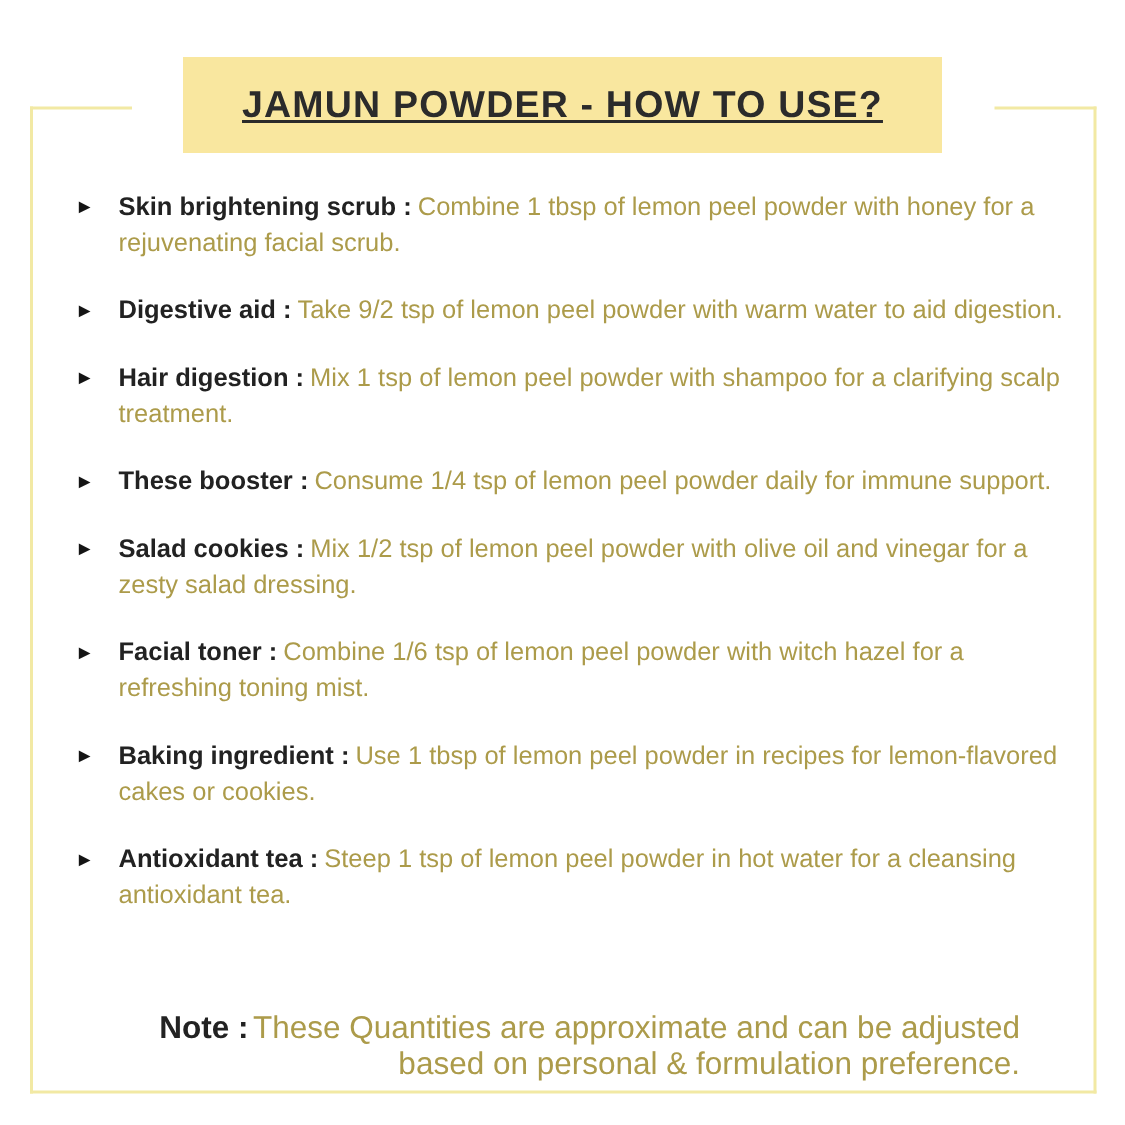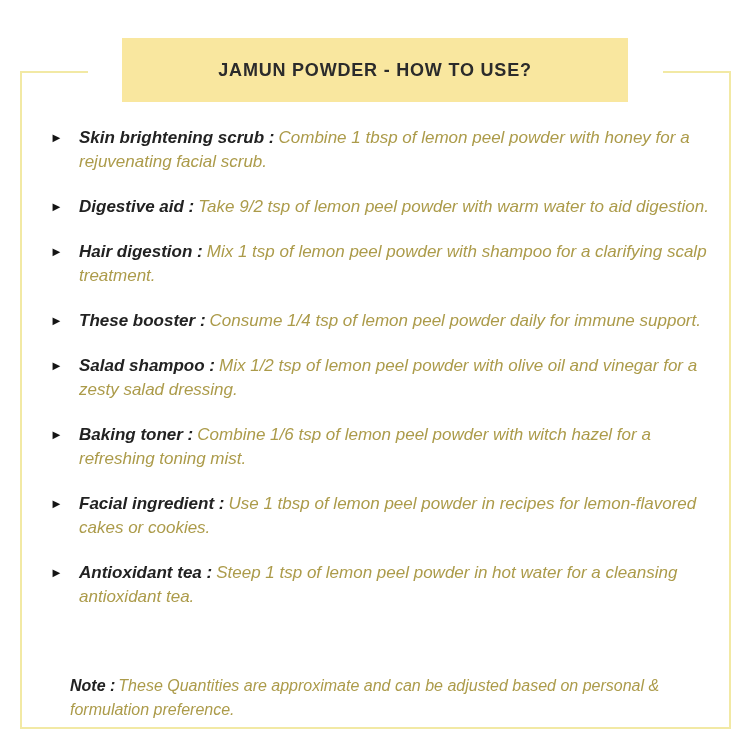--- a/index.html
+++ b/index.html
@@ -21,24 +21,25 @@
 
   
   .banner {
     position: absolute;
     left: 122px; top: 38px;
     width: 506px; height: 64px;
     background: var(--banner-bg, #F9E79F);
     display: flex; align-items: center; justify-content: center;
   }
   .banner h1 {
-    font-size: 18px;
+    font-size: 25px;
     font-weight: bold;
     letter-spacing: 0.8px;
     color: var(--heading-text, #2B2B2B);
+    text-decoration: underline;
   }
 
   
   .use-list {
     position: absolute;
     left: 50px; top: 126px;
     width: 660px;
     list-style: none;
   }
   .use-item {
@@ -47,37 +48,36 @@
     margin-bottom: 21px;
     font-size: 17px;
     line-height: 24px;
   }
   .arrow {
     flex: 0 0 16px;
     font-size: 13px;
     line-height: 24px;
     color: #141414;
   }
-  .item-text { width: 630px; font-style: italic; }
+  .item-text { width: 630px; }
   .label {
     font-weight: bold;
     color: var(--label-text, #222222);
     margin-right: 4px;
   }
   .desc { color: var(--body-text, #AC9B4A); }
 
   
   .note {
     position: absolute;
     left: 70px; top: 674px;
     width: 610px;
-    text-align: left;
-    font-size: 16px;
+    text-align: right;
+    font-size: 21px;
     line-height: 24px;
-    font-style: italic;
   }
   .note .label { margin-right: 3px; }
 </style>
 </head>
 <body>
 
 <div class="frame-line frame-left"></div>
 <div class="frame-line frame-right"></div>
 <div class="frame-line frame-bottom"></div>
 <div class="frame-line frame-top-left"></div>
@@ -103,31 +103,31 @@
     <p class="item-text"><span class="label">Hair digestion :</span><span class="desc">Mix 1 tsp of lemon peel powder with shampoo for a clarifying scalp treatment.</span></p>
   </li>
 
   <li class="use-item">
     <span class="arrow">►</span>
     <p class="item-text"><span class="label">These booster :</span><span class="desc">Consume 1/4 tsp of lemon peel powder daily for immune support.</span></p>
   </li>
 
   <li class="use-item">
     <span class="arrow">►</span>
-    <p class="item-text"><span class="label">Salad shampoo :</span><span class="desc">Mix 1/2 tsp of lemon peel powder with olive oil and vinegar for a zesty salad dressing.</span></p>
+    <p class="item-text"><span class="label">Salad cookies :</span><span class="desc">Mix 1/2 tsp of lemon peel powder with olive oil and vinegar for a zesty salad dressing.</span></p>
   </li>
 
   <li class="use-item">
     <span class="arrow">►</span>
-    <p class="item-text"><span class="label">Baking toner :</span><span class="desc">Combine 1/6 tsp of lemon peel powder with witch hazel for a refreshing toning mist.</span></p>
+    <p class="item-text"><span class="label">Facial toner :</span><span class="desc">Combine 1/6 tsp of lemon peel powder with witch hazel for a refreshing toning mist.</span></p>
   </li>
 
   <li class="use-item">
     <span class="arrow">►</span>
-    <p class="item-text"><span class="label">Facial ingredient :</span><span class="desc">Use 1 tbsp of lemon peel powder in recipes for lemon-flavored cakes or cookies.</span></p>
+    <p class="item-text"><span class="label">Baking ingredient :</span><span class="desc">Use 1 tbsp of lemon peel powder in recipes for lemon-flavored cakes or cookies.</span></p>
   </li>
 
   <li class="use-item">
     <span class="arrow">►</span>
     <p class="item-text"><span class="label">Antioxidant tea :</span><span class="desc">Steep 1 tsp of lemon peel powder in hot water for a cleansing antioxidant tea.</span></p>
   </li>
 </ul>
 
 <p class="note"><span class="label">Note :</span><span class="desc">These Quantities are approximate and can be adjusted based on personal &amp; formulation preference.</span></p>
 

